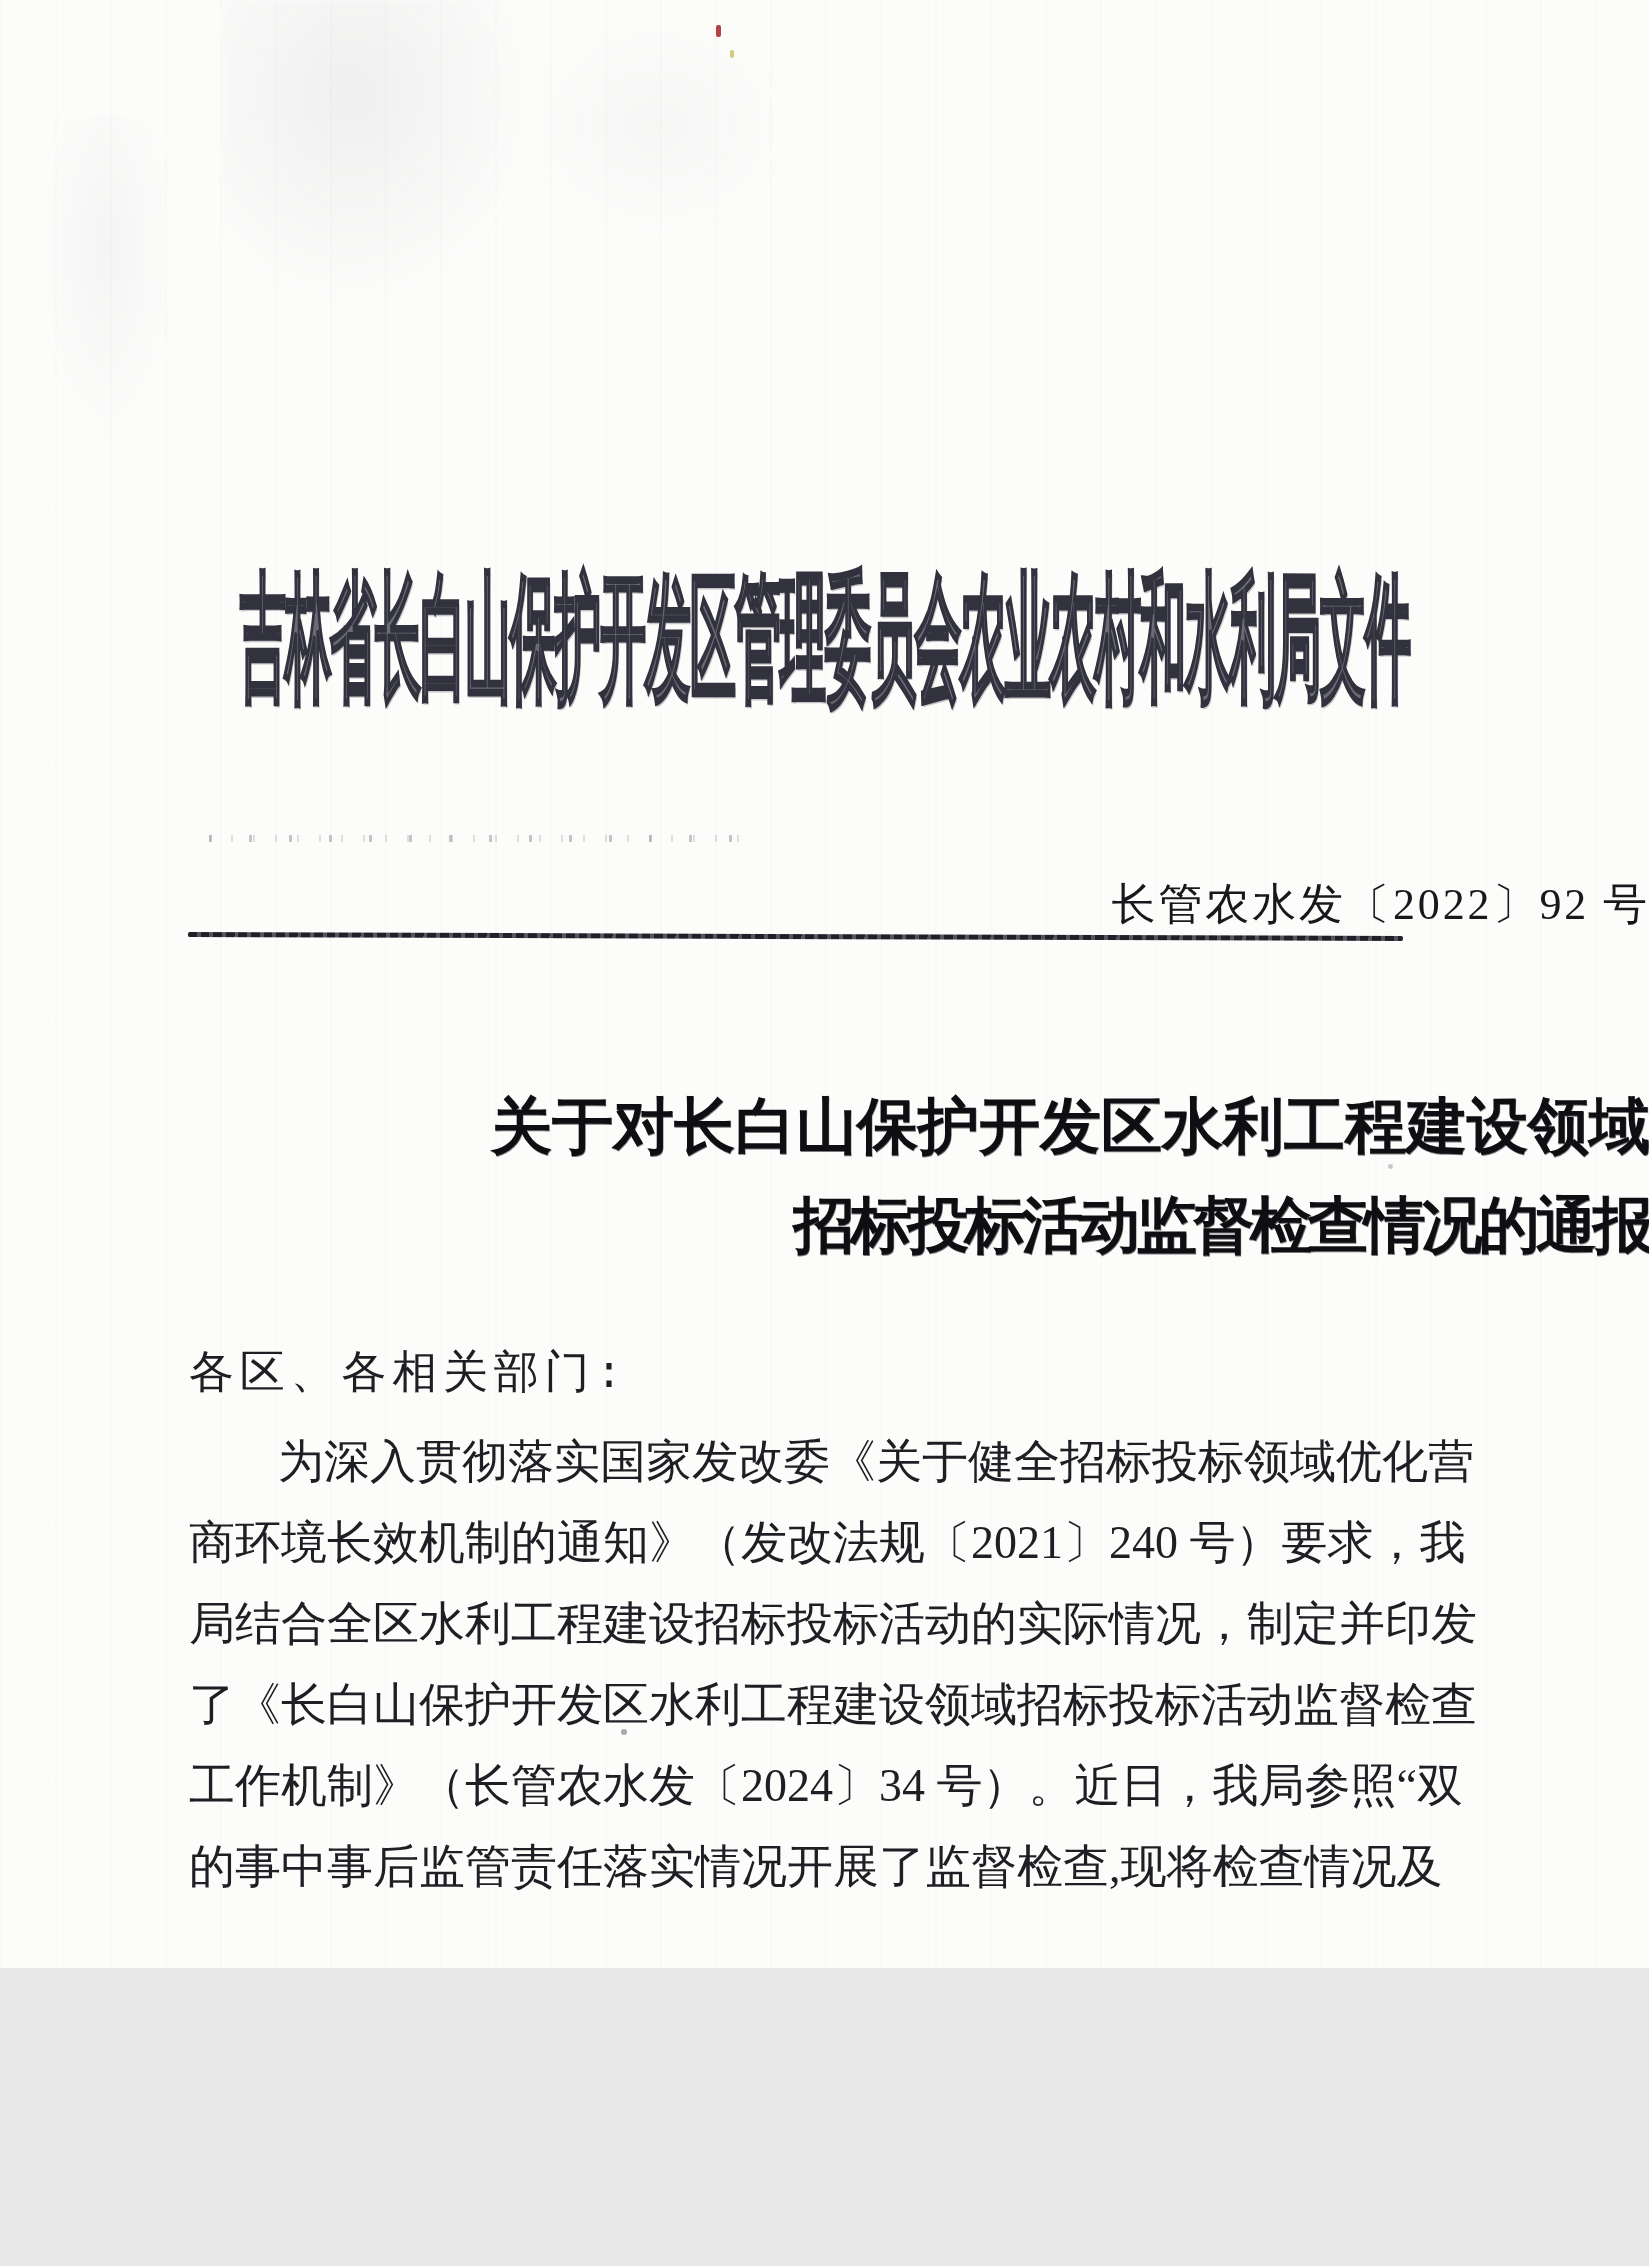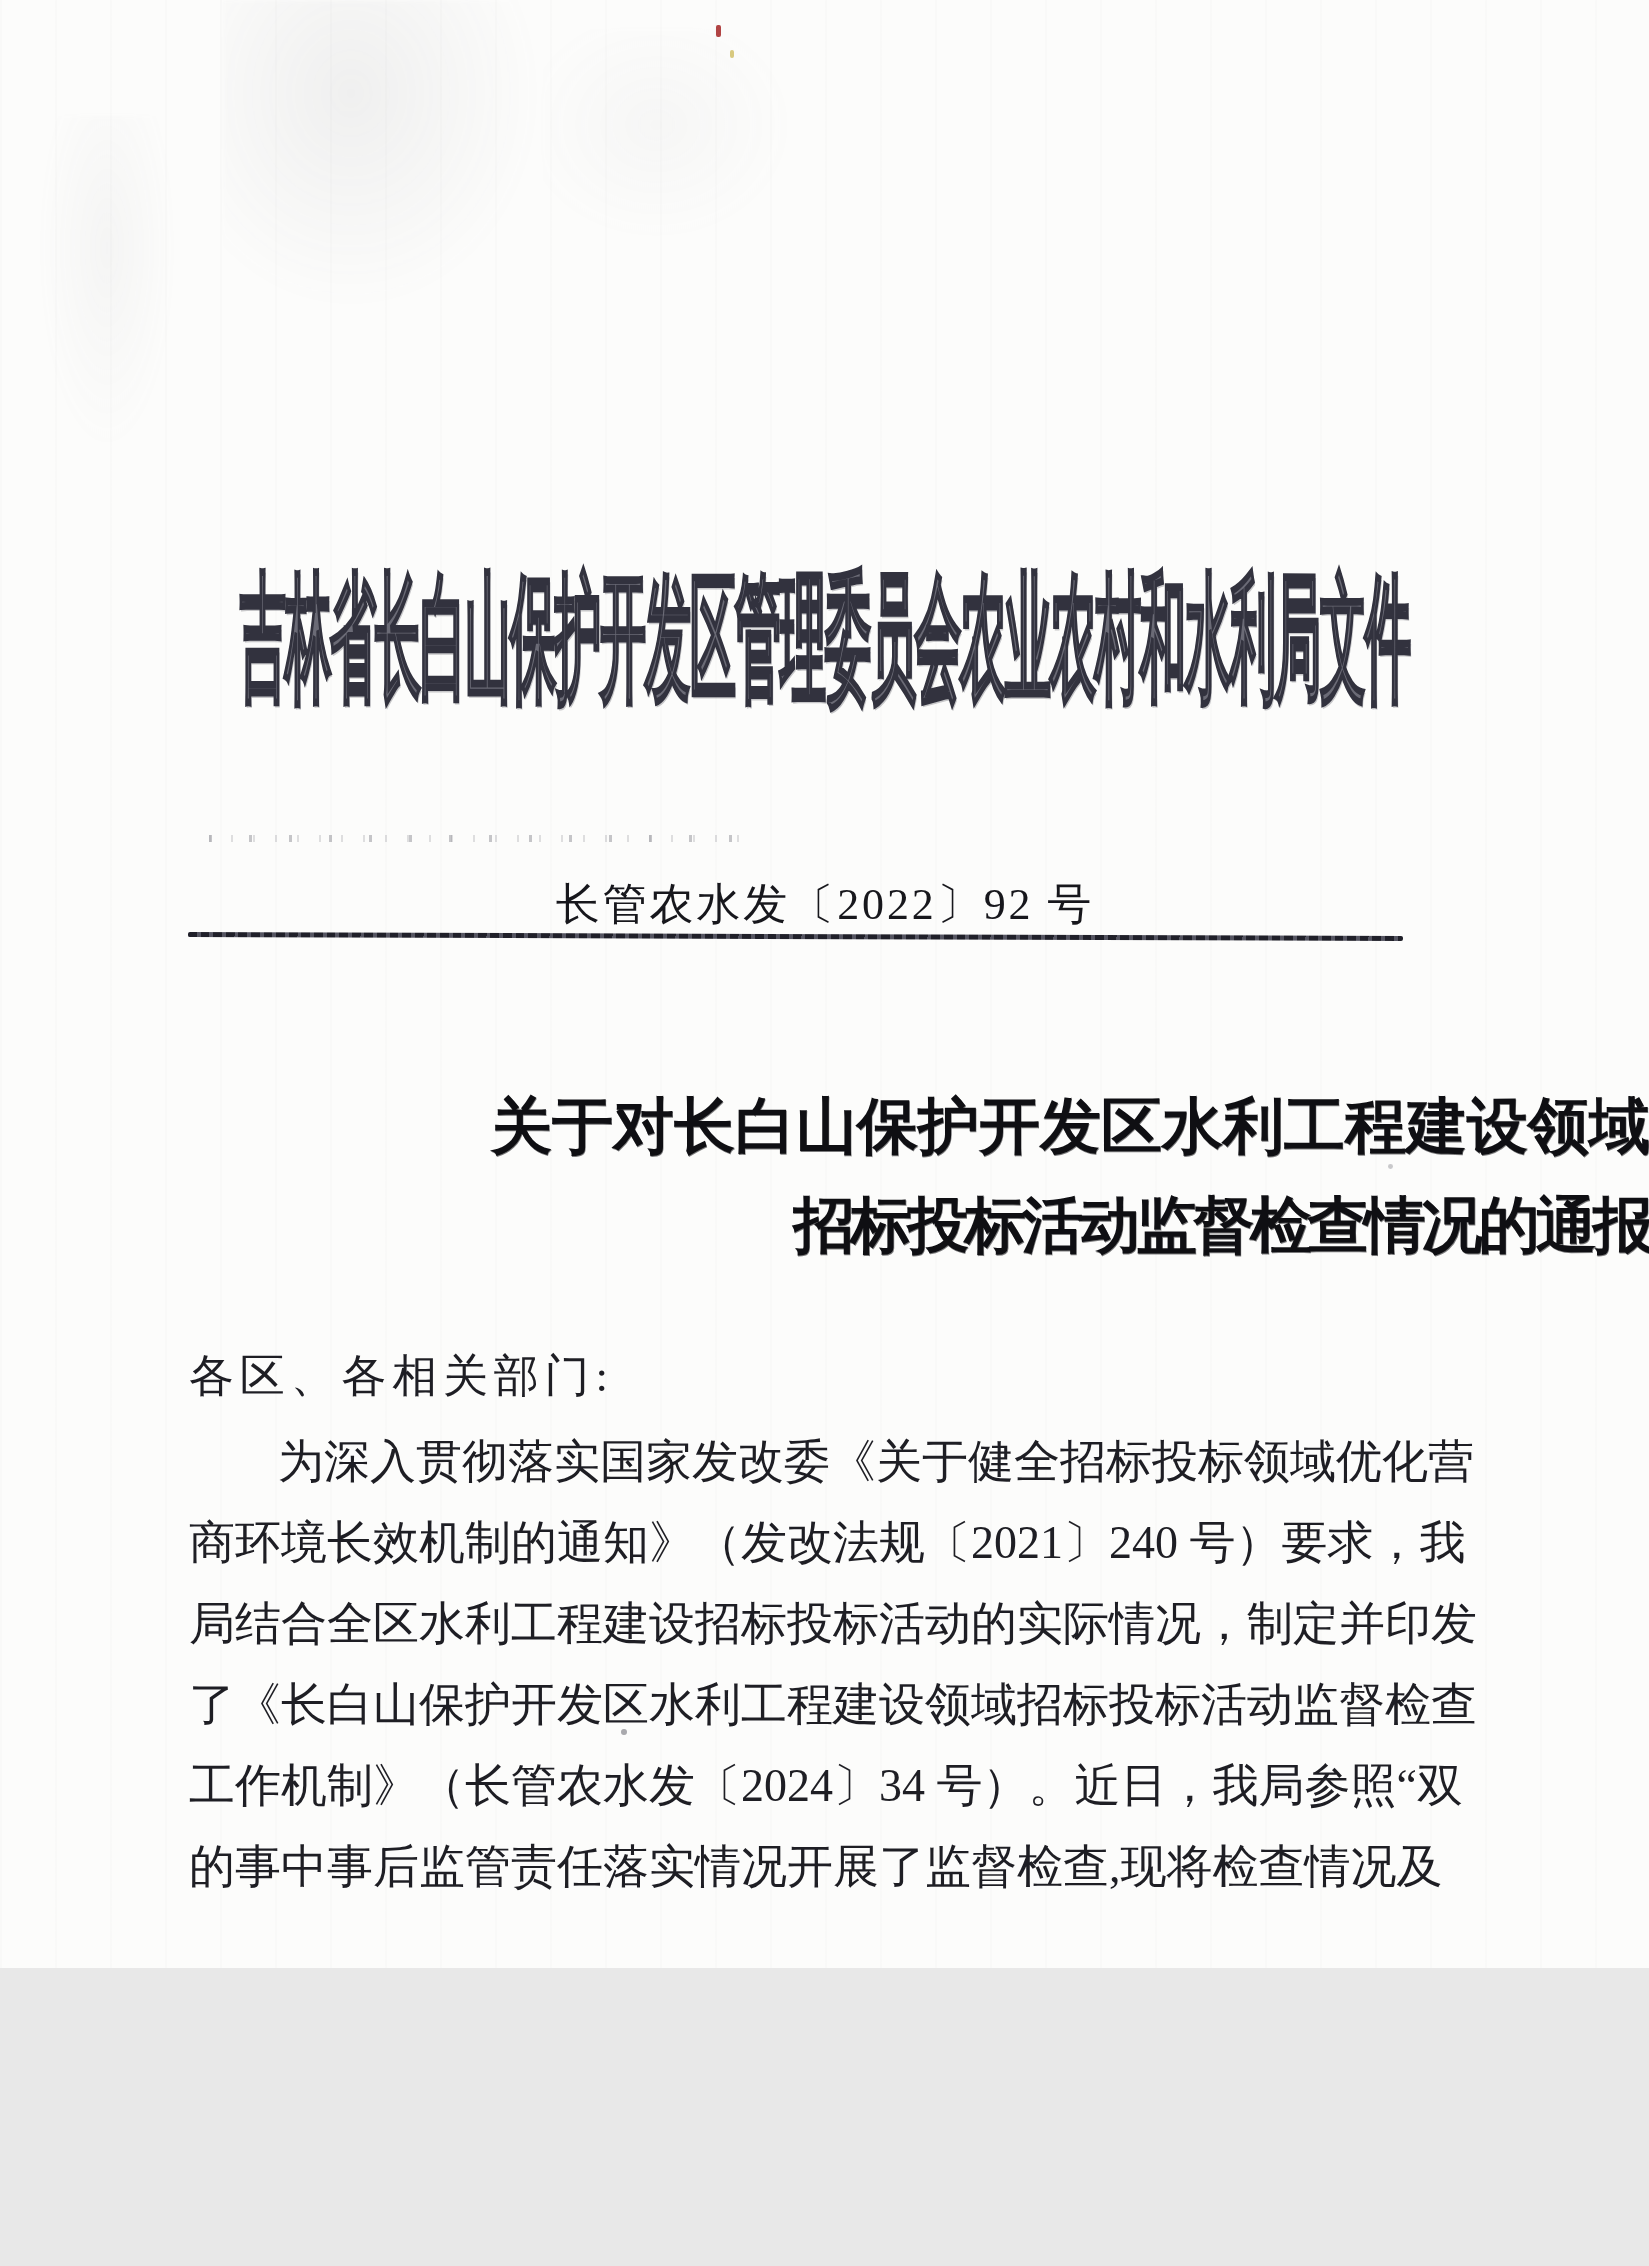--- a/index.html
+++ b/index.html
@@ -77,21 +77,21 @@
     text-shadow: 1px 1px 0 rgba(40,40,52,0.25);
     transform: scaleY(3.02);
     transform-origin: center top;
   }
 
   
   .doc-number {
     position: absolute;
     left: 0; top: 875px;
     width: 100%;
-    text-align: center;
+    text-align: right;
     font-size: 44px;
     letter-spacing: 2.9px;
     color: #17171c;
   }
 
   
   .separator {
     position: absolute;
     left: 188px; top: 934px;
     width: 1215px; height: 4.9px;
@@ -119,20 +119,21 @@
   .title-line.second { letter-spacing: -3.9px; }
 
   
   .salutation {
     position: absolute;
     left: 189px; top: 1351px;
     font-size: 45px;
     line-height: 50px;
     letter-spacing: 5.8px;
     color: #1e1e24;
+    font-family: Liberation Mono, monospace;
   }
   .para {
     position: absolute;
     left: 189px; top: 1421px;
     width: 1210px;
     color: #1e1e24;
   }
   .bline {
     height: 81px;
     line-height: 81px;

